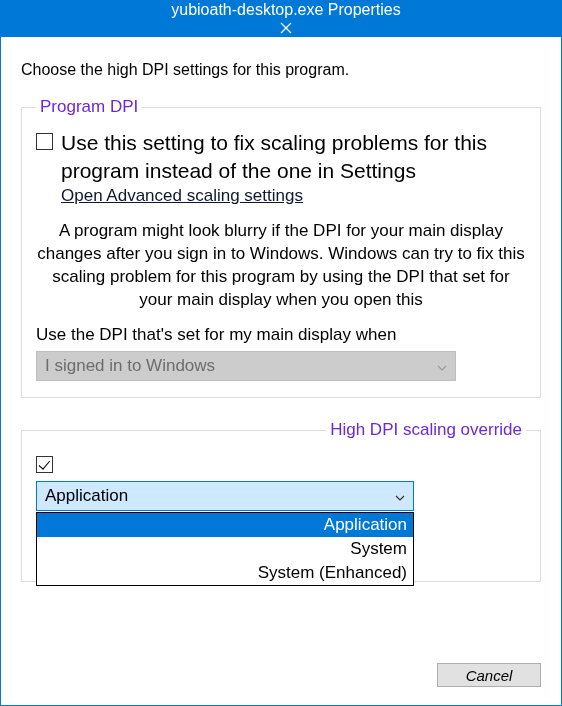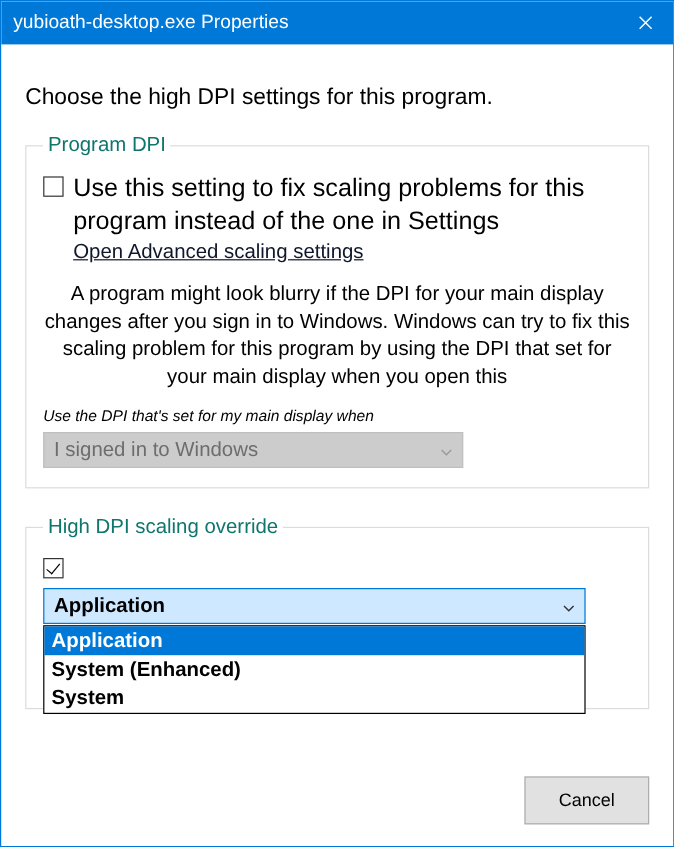--- a/index.html
+++ b/index.html
@@ -16,50 +16,51 @@
     position: relative;
   }
   .titlebar {
     background: #0078d7;
     color: #fff;
     height: 36px;
     display: flex;
     align-items: center;
     justify-content: space-between;
     padding-left: 10px;
+    flex-direction: column;
   }
   .titlebar-title {
     font-size: 16px;
   }
   .titlebar-close {
     width: 46px;
     height: 36px;
     display: flex;
     align-items: center;
     justify-content: center;
     cursor: pointer;
   }
   .titlebar-close svg { stroke: #fff; }
   .content {
     padding: 14px 20px 20px 20px;
   }
   .intro {
-    font-size: 19px;
-    margin: 20px 0 18px 0;
+    font-size: 16px;
+    margin: 10px 0 18px 0;
   }
   fieldset.group {
     border: 1px solid #dcdcdc;
     border-radius: 0;
     margin: 0 0 22px 0;
     padding: 12px 14px 16px 14px;
   }
   fieldset.group legend {
     font-size: 17px;
     padding: 0 4px;
-    color: #0f766e;
+    color: #6d28d9;
   }
   .check-row {
     display: flex;
     align-items: flex-start;
     gap: 8px;
     margin-bottom: 2px;
   }
   .checkbox {
     width: 17px;
     height: 17px;
@@ -92,23 +93,22 @@
     cursor: pointer;
     display: inline-block;
   }
   .para {
     font-size: 17px;
     line-height: 1.35;
     margin: 14px 0;
     text-align: center;
   }
   .label {
-    font-size: 13px;
+    font-size: 17px;
     margin-bottom: 6px;
-    font-style: italic;
   }
   .combo {
     height: 30px;
     border: 1px solid #adadad;
     display: flex;
     align-items: center;
     justify-content: space-between;
     padding: 0 8px 0 8px;
     font-size: 17px;
     position: relative;
@@ -144,32 +144,33 @@
   }
   .button-row {
     position: absolute;
     right: 20px;
     bottom: 18px;
     display: flex;
     gap: 10px;
   }
   .btn {
     min-width: 104px;
-    height: 40px;
+    height: 24px;
     border: 1px solid #adadad;
     background: #e1e1e1;
     font-size: 15px;
     display: flex;
     align-items: center;
     justify-content: center;
     cursor: pointer;
+    font-style: italic;
   }
   .btn.hidden-ok { visibility: hidden; } 
   .learn-more { margin-top: 14px; }
-  .override-combo-wrap { margin-top: 8px; width: 452px; font-weight: bold; }
+  .override-combo-wrap { margin-top: 8px; width: 378px; }
 </style>
 </head>
 <body>
 
 <div class="titlebar">
   <span class="titlebar-title">yubioath-desktop.exe Properties</span>
   <div class="titlebar-close">
     <svg width="12" height="12" viewBox="0 0 12 12">
         <path d="M1 1 L11 11 M11 1 L1 11" stroke-width="1.2" fill="none"></path>
       </svg>
@@ -187,50 +188,50 @@
       <div class="checkbox"></div>
       <div>
         <div class="check-text">Use this setting to fix scaling problems for this program instead of the one in Settings</div>
         <a class="link">Open Advanced scaling settings</a>
       </div>
     </div>
 
     <div class="para">A program might look blurry if the DPI for your main display changes after you sign in to Windows. Windows can try to fix this scaling problem for this program by using the DPI that set for your main display when you open this</div>
 
     <div class="label">Use the DPI that's set for my main display when</div>
-    <div class="combo disabled" style="width:350px">
+    <div class="combo disabled" style="width:420px">
       <span>I signed in to Windows</span>
       <span class="chev">
         <svg width="10" height="6" viewBox="0 0 10 6">
             <path d="M1 1 L5 5 L9 1" stroke="#9a9a9a" stroke-width="1.2" fill="none"></path>
           </svg>
       </span>
     </div>
 
   </fieldset>
 
-  <fieldset class="group" style="padding-bottom:70px;">
+  <fieldset class="group" style="padding-bottom:70px;text-align:right;">
     <legend>High DPI scaling override</legend>
 
     <div class="check-row">
       <div class="checkbox checked"></div>
     </div>
 
     <div class="override-combo-wrap">
       <div class="combo open">
         <span>Application</span>
         <span class="chev">
           <svg width="10" height="6" viewBox="0 0 10 6">
               <path d="M1 1 L5 5 L9 1" stroke="#333" stroke-width="1.2" fill="none"></path>
             </svg>
         </span>
         <div class="combo-list">
           <div class="combo-item selected">Application</div>
+          <div class="combo-item">System</div>
           <div class="combo-item">System (Enhanced)</div>
-          <div class="combo-item">System</div>
         </div>
       </div>
     </div>
   </fieldset>
 
 </div>
 
 <div class="button-row">
   <div class="btn hidden-ok">OK</div>
   <div class="btn">Cancel</div>

